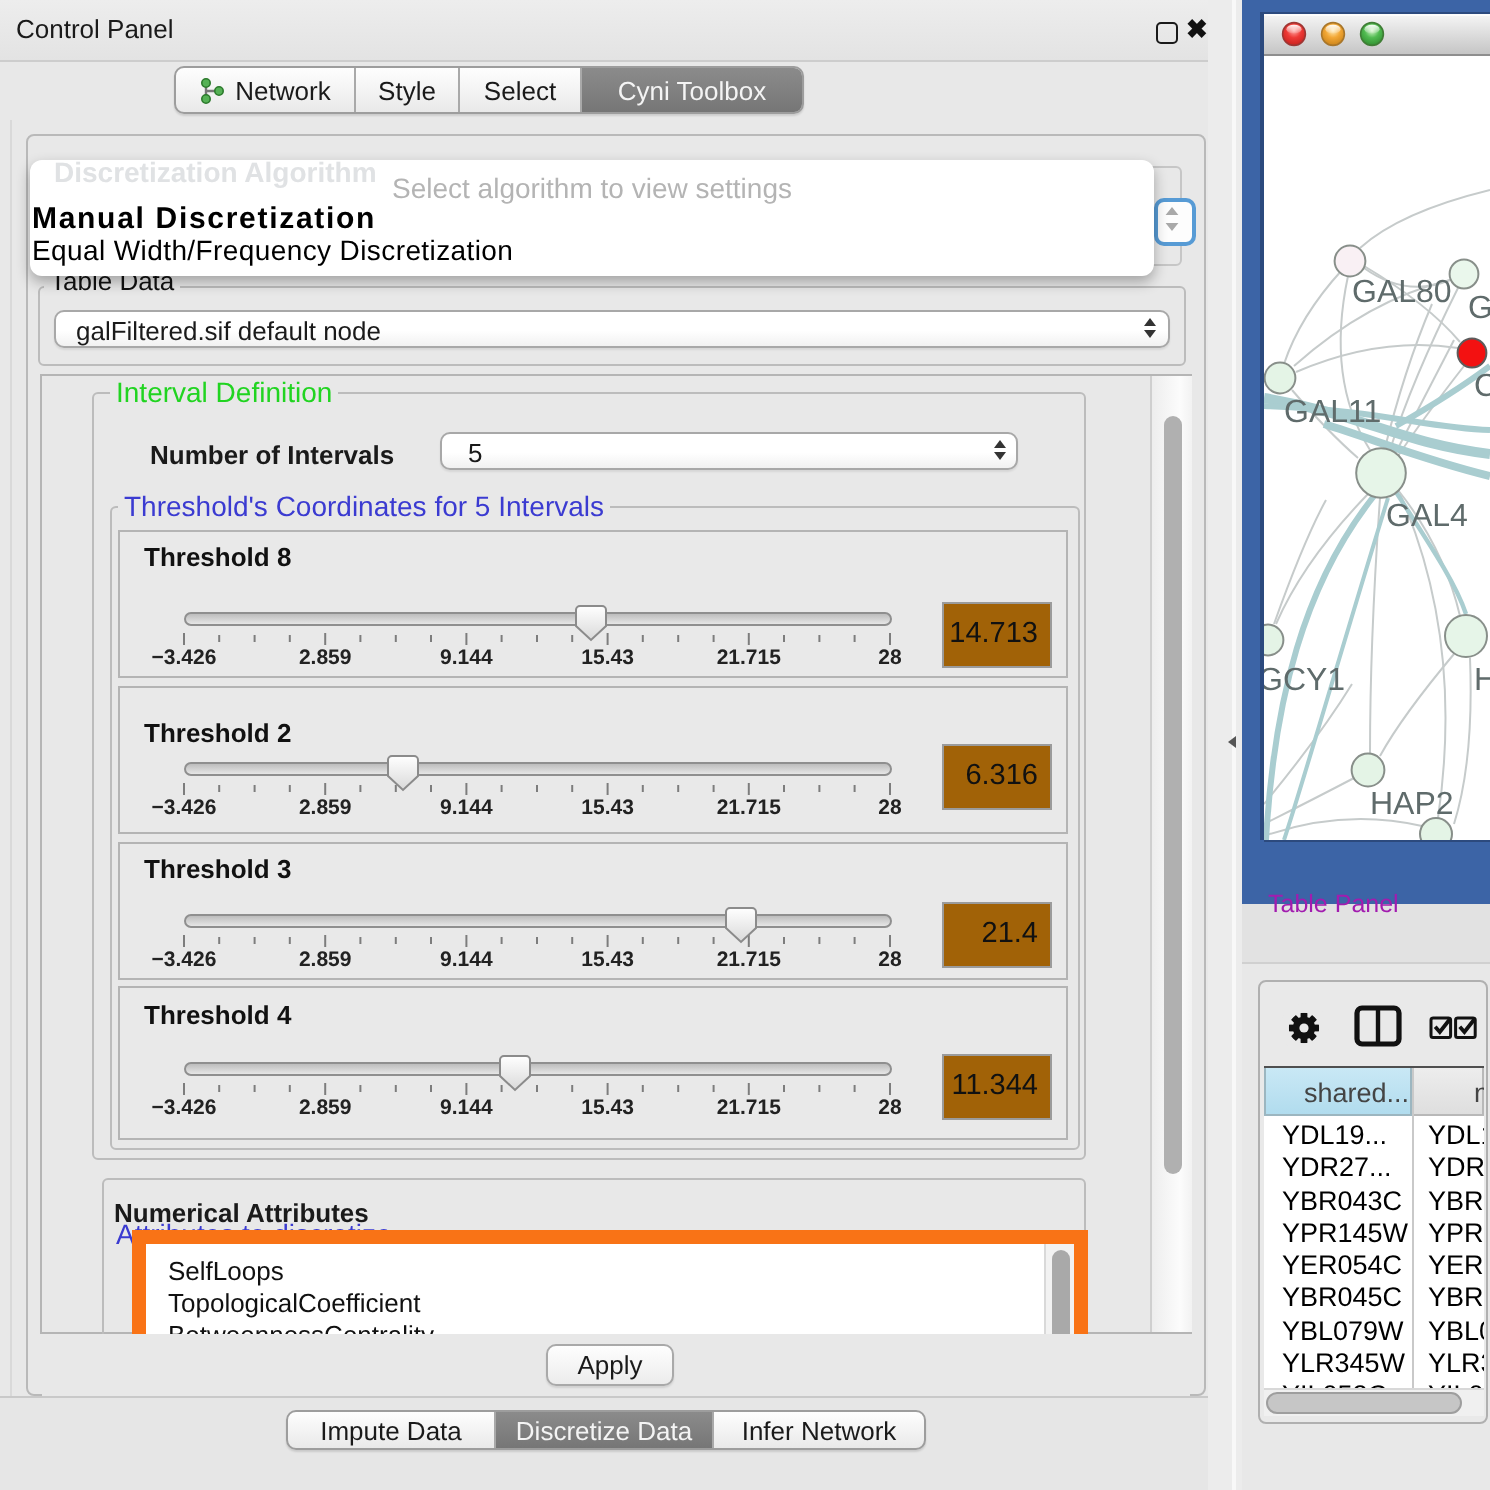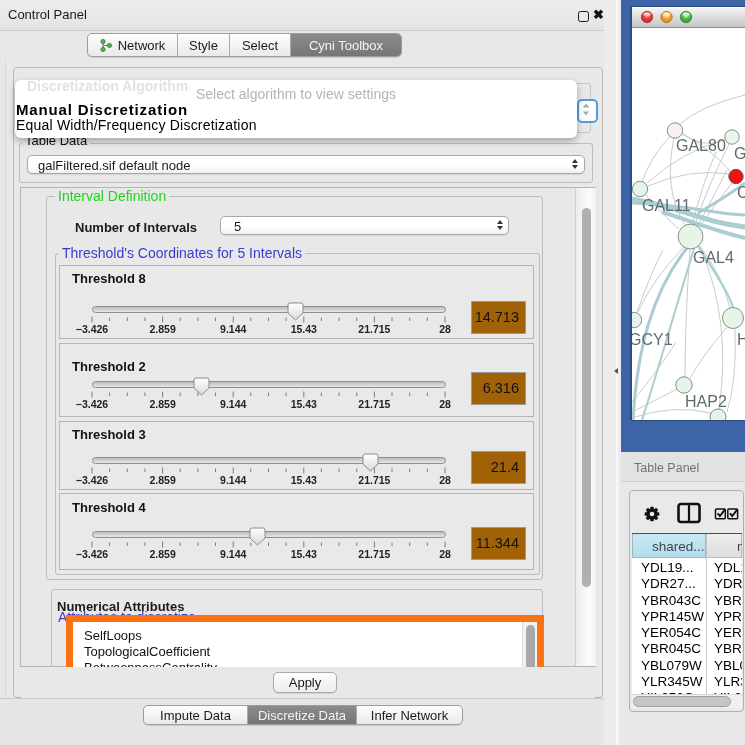--- a/index.html
+++ b/index.html
@@ -415,21 +415,21 @@
       <text x="693" y="263">GAL4</text>
       <text x="629" y="345">GCY1</text>
       <text x="737" y="345">HA</text>
       <text x="685" y="407">HAP2</text>
     </g>
   </g>
   <line x1="632" y1="420.5" x2="745" y2="420.5" stroke="#2c4a7e"></line>
 </svg>
 
 <div class="abs" style="left:621px;top:452px;width:124px;height:29px;background:#e2e2e2;border-bottom:1px solid #d0d0d0;"></div>
-<div class="abs" style="left:634px;top:461px;font-size:12.5px;color:#737373;">Table Panel</div>
+<div class="abs" style="left:634px;top:445px;font-size:12.5px;color:#a21caf;">Table Panel</div>
 
 <div class="abs" style="left:629px;top:490px;width:113px;height:220px;border:1px solid #b0b0b0;border-radius:4px;background:#e9e9e9;"></div>
 
 <svg class="abs" style="left:640px;top:501px;" width="105" height="26" viewBox="0 0 105 26">
   <g id="gear" transform="translate(12,13)">
     <g stroke="#111" stroke-width="3.4">
       <line x1="0" y1="-7.6" x2="0" y2="7.6"></line>
       <line x1="-7.6" y1="0" x2="7.6" y2="0"></line>
       <line x1="-5.4" y1="-5.4" x2="5.4" y2="5.4"></line>
       <line x1="5.4" y1="-5.4" x2="-5.4" y2="5.4"></line>

